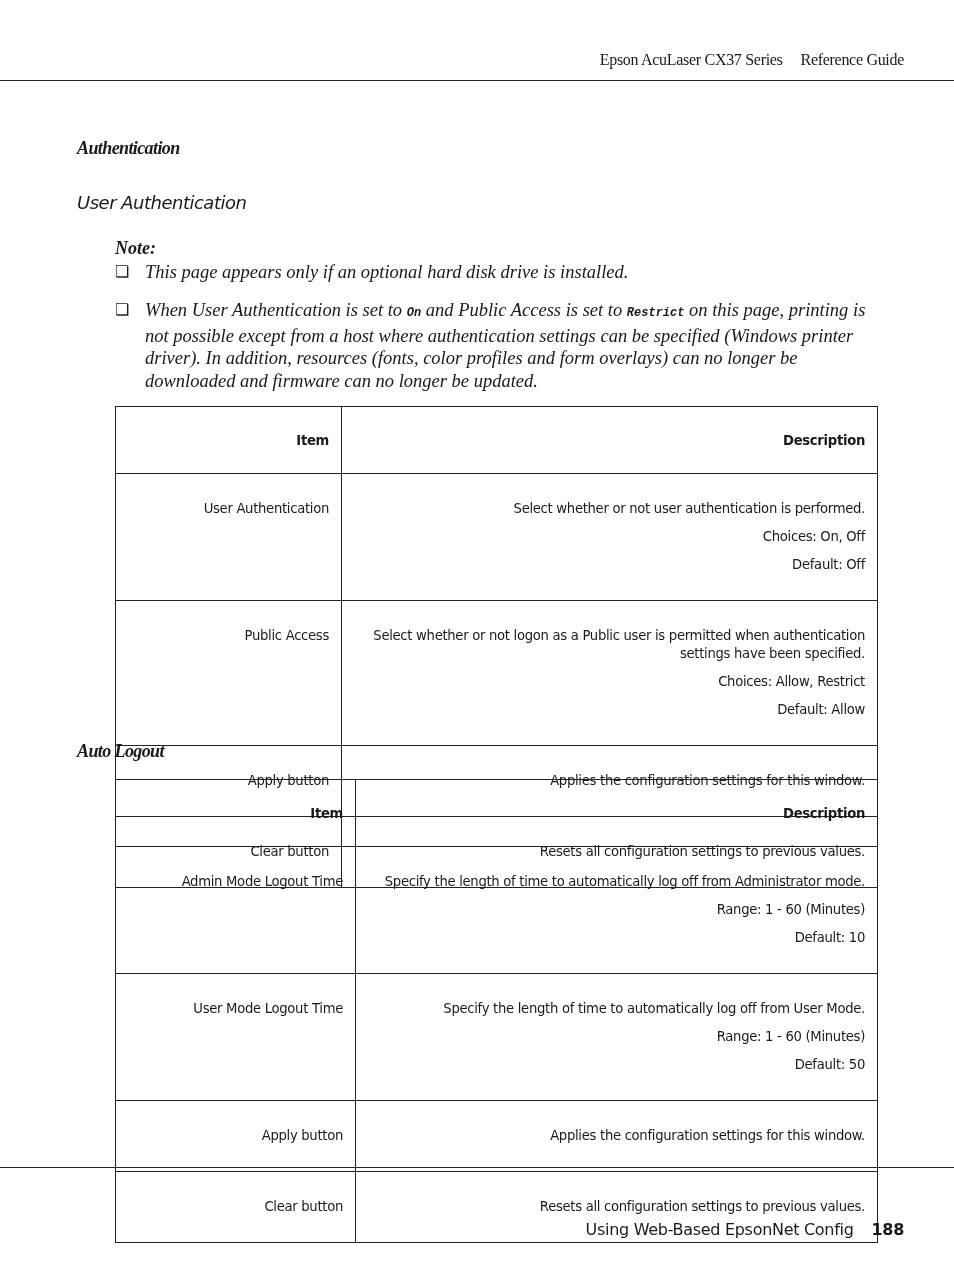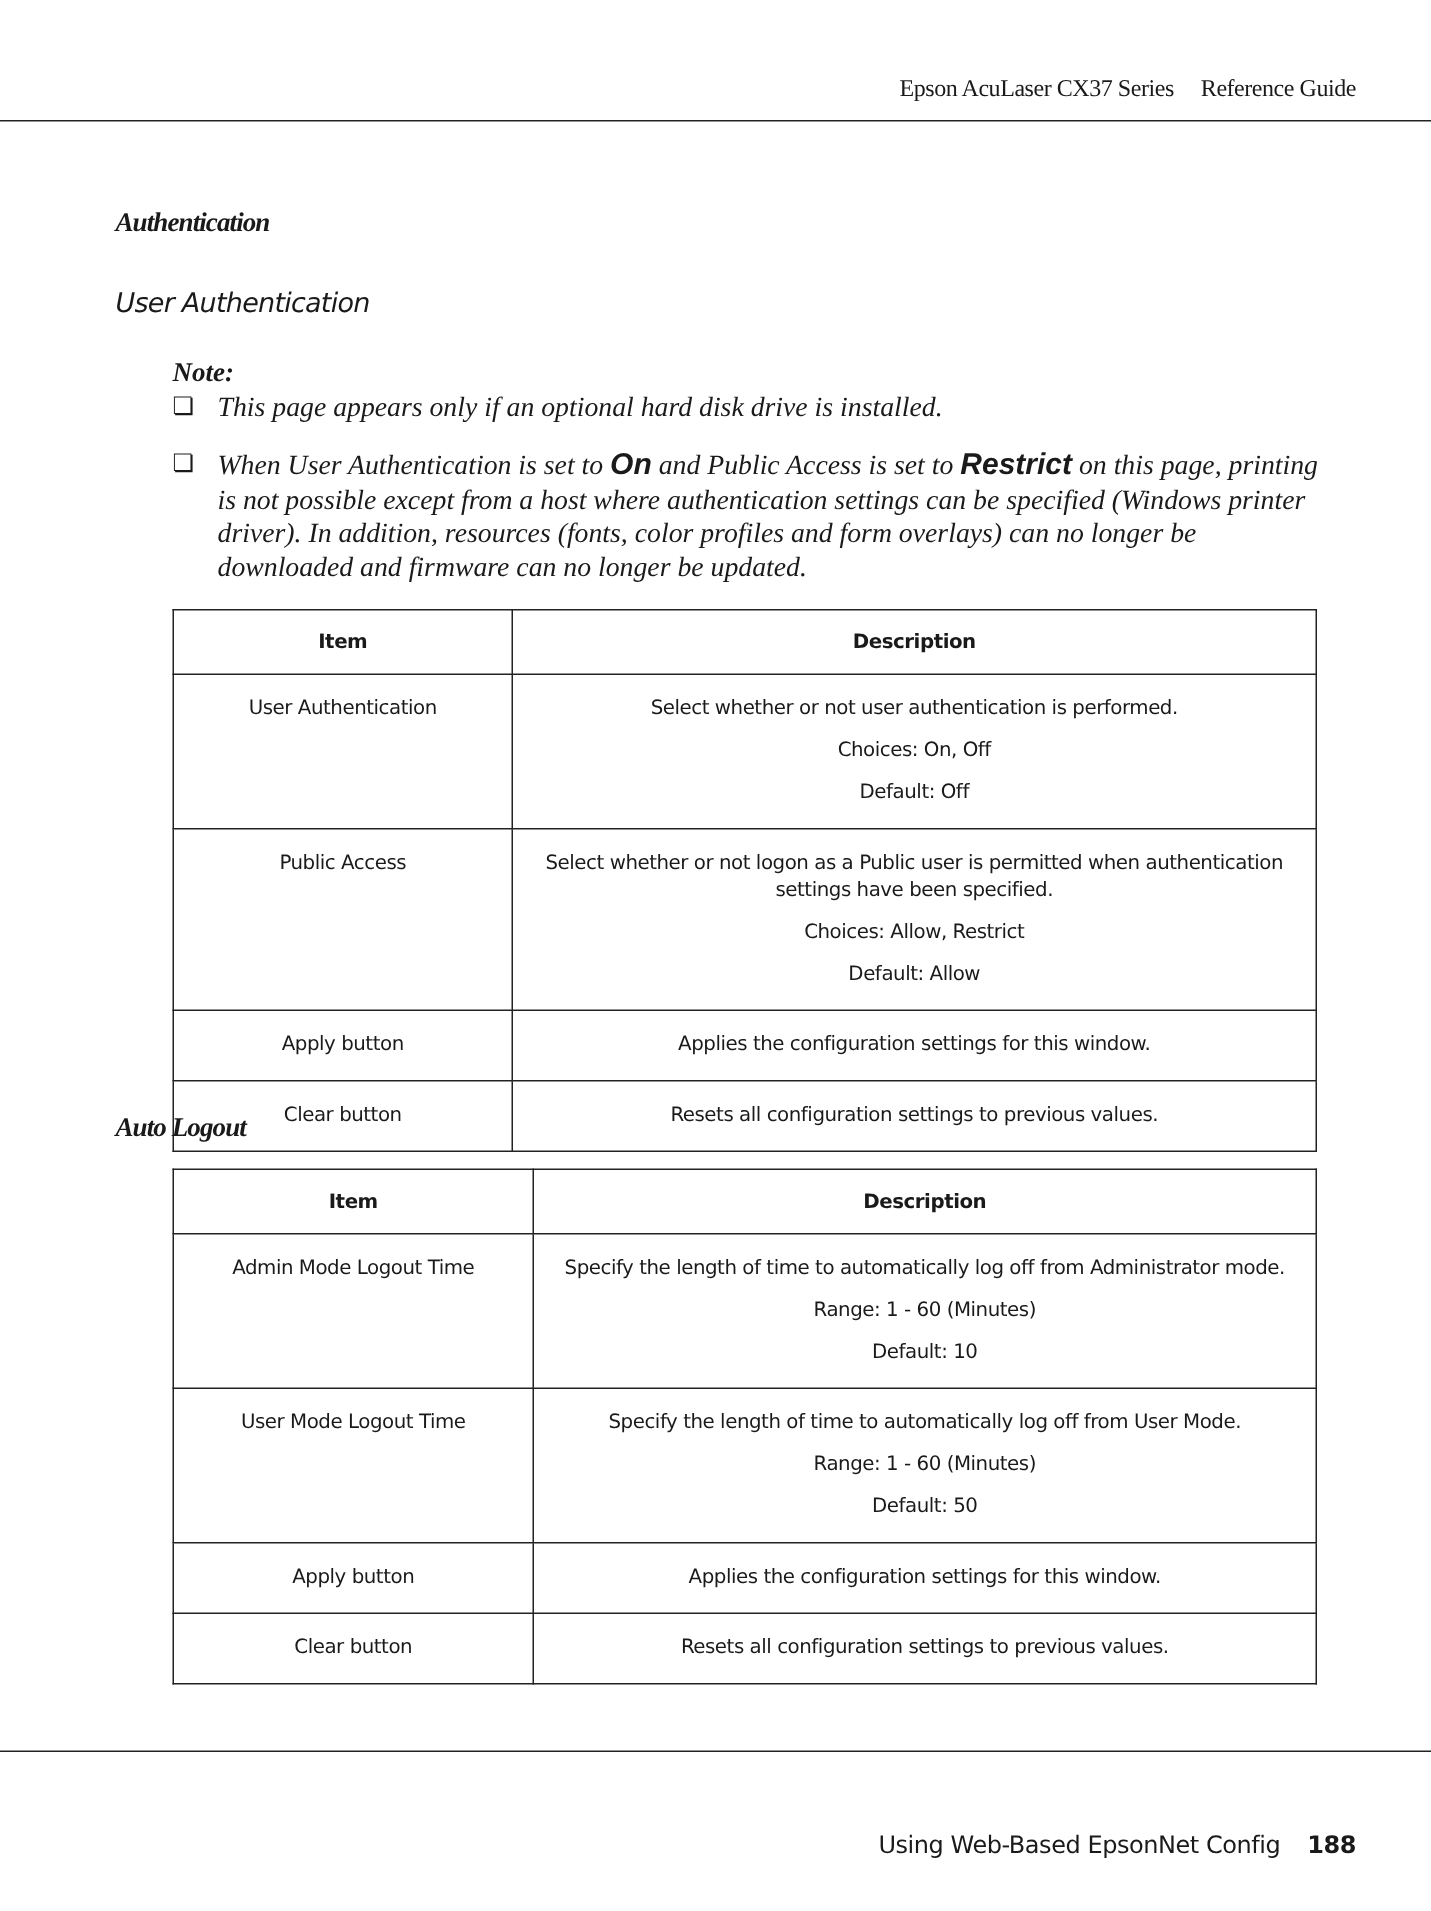--- a/index.html
+++ b/index.html
@@ -6,23 +6,23 @@
   body { width: 954px; height: 1274px; position: relative; overflow: hidden; color: #1a1a1a; font-family: "Liberation Sans", sans-serif; }
   .header-text { position: absolute; top: 51px; right: 50px; font-size: 16px; font-family: Liberation Serif, serif; letter-spacing: -0.3px; }
   .header-text span + span { margin-left: 18px; }
   .rule { position: absolute; left: 0; width: 954px; height: 1px; background: #222; }
   .h1 { position: absolute; left: 77px; font-size: 18px; font-weight: bold; font-style: italic; font-family: Liberation Serif, serif; letter-spacing: -0.6px; }
   .h2 { position: absolute; left: 77px; font-size: 18px; font-style: italic; font-family: "DejaVu Sans", sans-serif; letter-spacing: -0.5px; }
   .note-label { position: absolute; left: 115px; top: 238px; font-size: 18px; font-weight: bold; font-style: italic; font-family: "Liberation Serif", serif; }
   .note-item { position: absolute; left: 115px; font-size: 18.5px; font-style: italic; font-family: "Liberation Serif", serif; line-height: 22.6px; width: 770px; }
   .note-item .bullet { position: absolute; left: 0; top: 0; font-style: normal; font-size: 16px; }
   .note-item .text { margin-left: 30px; display: block; }
-  .note-item b { font-family: Liberation Sans, sans-serif; font-size: 20px; font-style: italic; }
+  .note-item b { font-family: Liberation Mono, monospace; font-size: 12px; font-style: italic; }
   table.dtable { position: absolute; left: 115px; width: 763px; border-collapse: collapse; font-family: "DejaVu Sans", sans-serif; font-size: 13.2px; letter-spacing: -0.3px; }
-  table.dtable td, table.dtable th { border: 1px solid #222; vertical-align: top; text-align: center; padding: 4px 12px; }
+  table.dtable td, table.dtable th { border: 1px solid #222; vertical-align: top; text-align: right; padding: 16px 12px; }
   table.dtable th { font-weight: bold; height: 34px; vertical-align: middle; }
   table.dtable td p { margin: 10px 0; line-height: 18px; }
   table.dtable td p + p { margin-top: 0; }
   .footer-text { position: absolute; top: 1187px; right: 50px; font-size: 16px; font-family: "DejaVu Sans", sans-serif; letter-spacing: -0.3px; margin-top: 33px; }
   .footer-text .page { font-weight: bold; margin-left: 18px; }
 </style>
 </head>
 <body>
 
 <div class="header-text">

